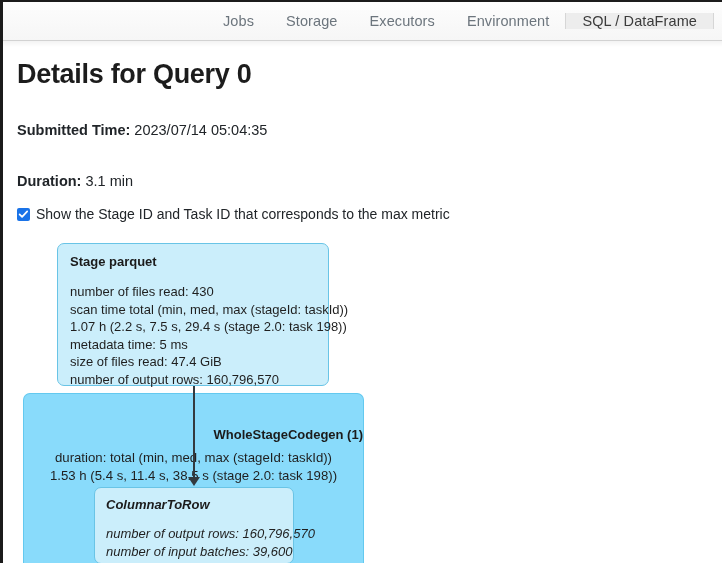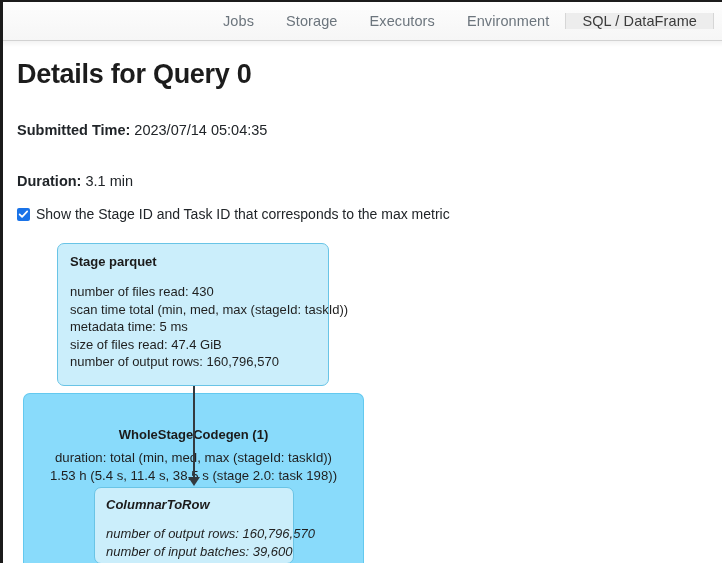--- a/index.html
+++ b/index.html
@@ -133,21 +133,21 @@
   .node-body {
     font-size: 13px;
     line-height: 17.6px;
     color: #1f1f1f;
     white-space: nowrap;
   }
   .cluster-label {
     font-size: 13px;
     font-weight: bold;
     color: #1b1b1b;
-    text-align: center;
+    text-align: right;
   }
   .cluster-metrics {
     font-size: 13.2px;
     line-height: 17.6px;
     color: #1f1f1f;
     text-align: center;
   }
   .edge {
     position: absolute;
     width: 2px;
@@ -197,20 +197,21 @@
       <span>Show the Stage ID and Task ID that corresponds to the max metric</span>
     </div>
 
     <div class="graph">
 
       <div class="node node-inner" style="left:40px; top:7px; width:272px; height:143px; padding:10px 12px;">
         <div class="node-title">Stage parquet</div>
         <div style="height:13px"></div>
         <div class="node-body">number of files read: 430</div>
         <div class="node-body">scan time total (min, med, max (stageId: taskId))</div>
+        <div class="node-body">1.07 h (2.2 s, 7.5 s, 29.4 s (stage 2.0: task 198))</div>
         <div class="node-body">metadata time: 5 ms</div>
         <div class="node-body">size of files read: 47.4 GiB</div>
         <div class="node-body">number of output rows: 160,796,570</div>
       </div>
 
       <div class="node node-cluster" style="left:6px; top:157px; width:341px; height:210px; border-radius:7px 7px 0 0; border-bottom:none;">
         <div style="height:33px"></div>
         <div class="cluster-label">WholeStageCodegen (1)</div>
         <div style="height:7px"></div>
         <div class="cluster-metrics">duration: total (min, med, max (stageId: taskId))</div>

